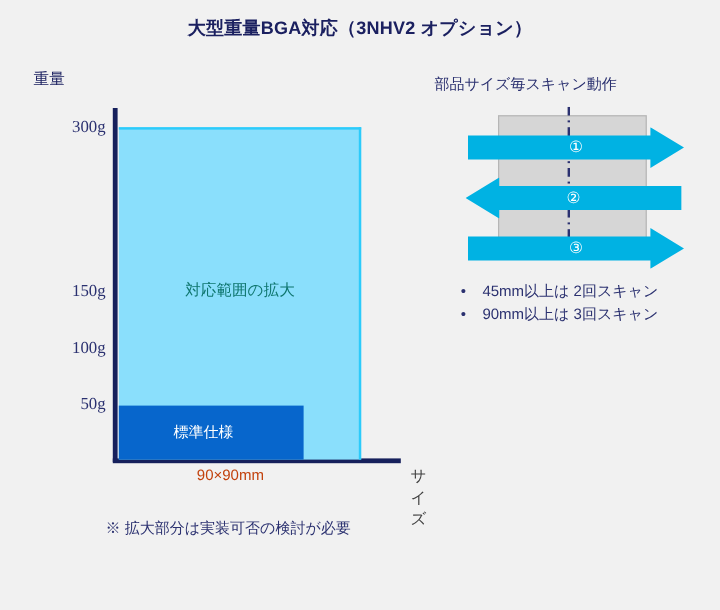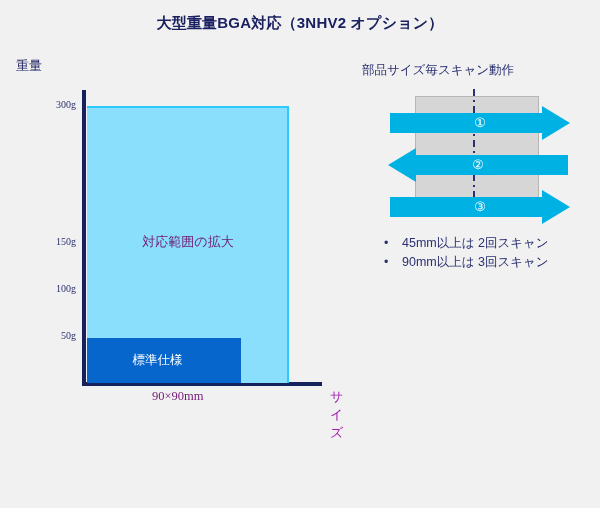--- a/index.html
+++ b/index.html
@@ -29,40 +29,40 @@
     text-align: center;
     font-size: 15px;
     font-weight: bold;
     color: #1b2060;
     letter-spacing: 0.2px;
   }
 
   
   .chart {
     position: absolute;
-    left: 0;
+    left: 12px;
     top: 50px;
     width: 350px;
     height: 380px;
   }
 
   .axis-label-y {
     position: absolute;
     left: 16px;
     top: 7px;
     font-size: 13px;
     color: #1b2060;
   }
 
   .axis-label-x {
     position: absolute;
     left: 330px;
     top: 338px;
     font-size: 13px;
-    color: #a21caf;
+    color: #404040;
   }
 
   .y-axis {
     position: absolute;
     left: 82px;
     top: 40px;
     width: 4px;
     height: 295px;
     background: #16205c;
   }
@@ -74,21 +74,21 @@
     width: 240px;
     height: 4px;
     background: #16205c;
   }
 
   .tick-label {
     position: absolute;
     right: 0;
     width: 60px;
     text-align: right;
-    font-size: 10px;
+    font-size: 14px;
     color: #2b3170;
     font-family: "Liberation Serif", serif;
   }
 
   .ytick-wrap {
     position: absolute;
     left: 10px;
     width: 66px;
   }
 
@@ -104,21 +104,21 @@
     border-right: 2px solid #2ccbfb;
   }
 
   .bar-expanded-label {
     position: absolute;
     left: 87px;
     top: 183px;
     width: 202px;
     text-align: center;
     font-size: 13px;
-    color: #701a75;
+    color: #0f766e;
   }
 
   
   .bar-standard {
     position: absolute;
     left: 87px;
     top: 288px;
     width: 154px;
     height: 45px;
     background: #0766cc;
@@ -130,22 +130,22 @@
     top: 302px;
     width: 141px;
     text-align: center;
     font-size: 12.5px;
     color: #ffffff;
   }
 
   .xtick {
     position: absolute;
     font-size: 12.5px;
-    color: #701a75;
-    font-family: Liberation Serif, serif;
+    color: #c2410c;
+    font-family: Liberation Sans, sans-serif;
     white-space: nowrap;
   }
 
   .xtick-1 { left: 152px; top: 339px; width: 180px; text-align: left; }
   .xtick-2 { left: 196px; top: 357px; width: 180px; text-align: left; }
 
   .footnote {
     position: absolute;
     left: 88px;
     top: 432px;
@@ -273,20 +273,21 @@
 
     <div class="bar-expanded"></div>
     <div class="bar-expanded-label">対応範囲の拡大</div>
 
     <div class="bar-standard"></div>
     <div class="bar-standard-label">標準仕様</div>
 
     <div class="xtick xtick-1">90×90mm</div>
   </div>
 
+  <div class="footnote">※ 拡大部分は実装可否の検討が必要</div>
 
   <div class="panel">
 
     <div class="panel-title">部品サイズ毎スキャン動作</div>
 
     <div class="part-box"></div>
     <div class="center-line"></div>
 
     <div class="arrow arrow-1">
       <svg width="180" height="34" viewBox="0 0 180 34">

